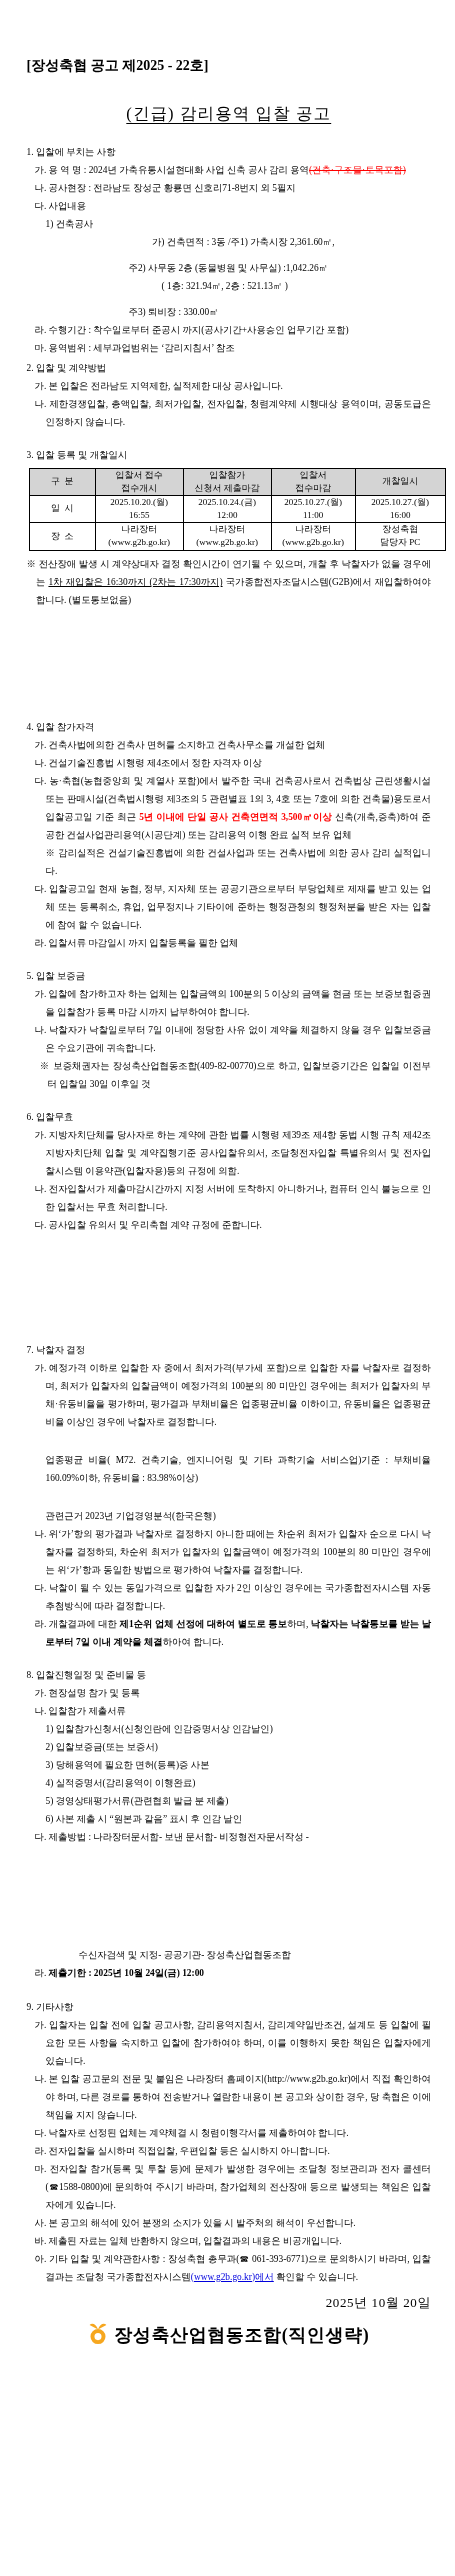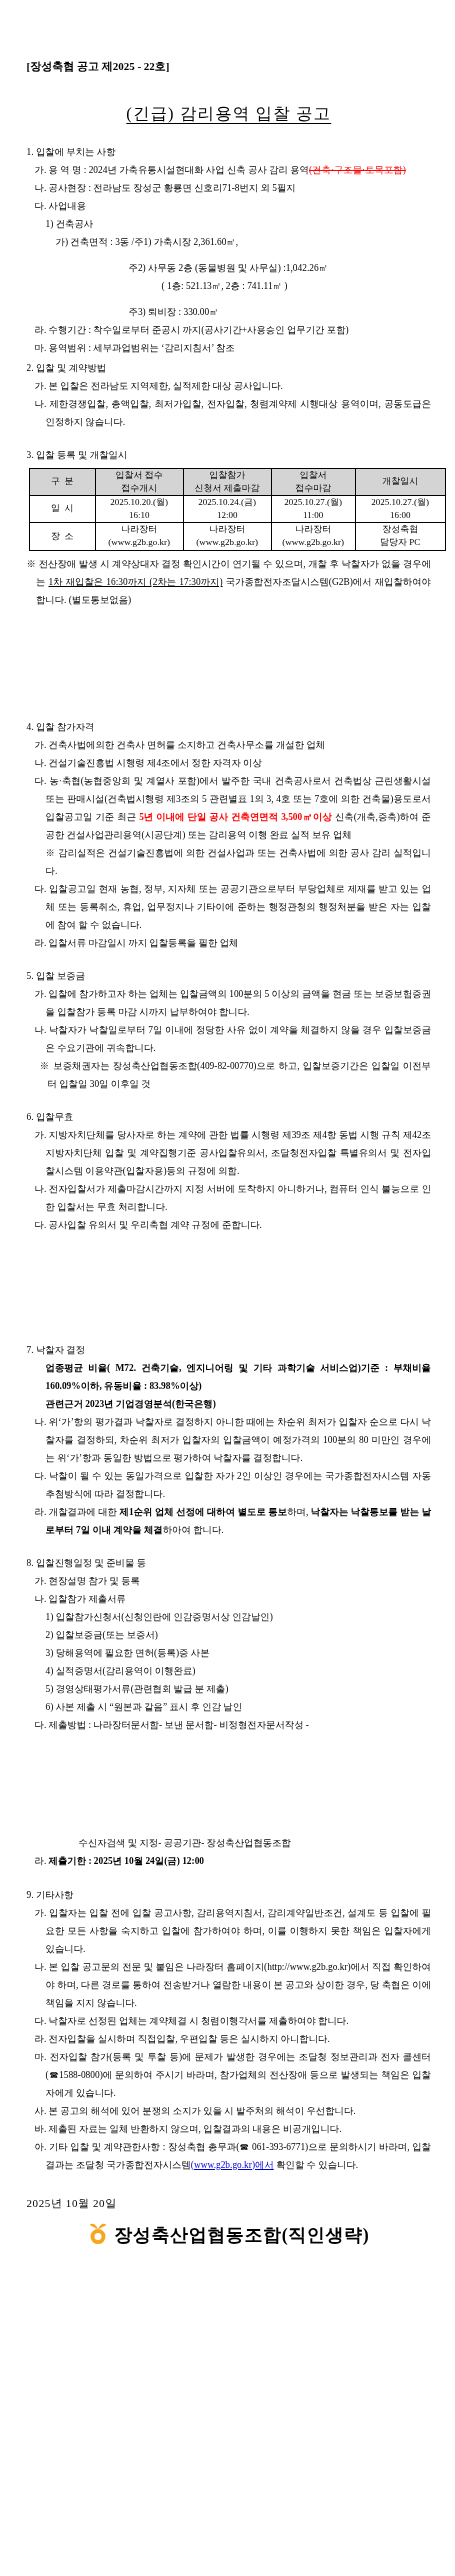--- a/index.html
+++ b/index.html
@@ -4,71 +4,71 @@
 <style>
   * { box-sizing: border-box; }
   html, body { margin: 0; padding: 0; }
   body {
     width: 455px; height: 2576px; overflow: hidden;
     background: #ffffff; color: #000;
     font-family: "Liberation Serif", "DejaVu Serif", serif;
     font-size: 9.4px; line-height: 18px;
   }
   .page { padding: 0 24px 0 26.5px; }
-  .doc-no { padding-top: 57px; font-weight: 700; font-size: 11px; }
+  .doc-no { padding-top: 57px; font-weight: 700; font-size: 14px; }
   .title { margin-top: 26px; text-align: center; font-size: 16.5px; line-height: 26.5px; letter-spacing: 1.1px; }
   .title .u { text-decoration: underline; text-underline-offset: 3.9px; }
   .sec { margin-top: 15.4px; }
   .sec.tight { margin-top: 2px; }
   .li   { padding-left: 19px; text-indent: -11px; text-align: justify; }
   .sub  { padding-left: 19px; }
-  .sub2 { padding-left: 29px; }
+  .sub2 { padding-left: 29px; text-align: center; }
   .jm2  { padding-left: 102px; margin-top: 8px; }
   .jm3  { padding-left: 135px; }
   .dash { padding-left: 23px; }
   .addr2{ padding-left: 52px; }
   .note1{ padding-left: 9.4px; text-indent: -9.4px; text-align: justify; }
   .note2{ padding-left: 19px; text-align: justify; }
   .note3{ padding-left: 21px; text-indent: -7.7px; text-align: justify; }
-  .boldline { padding-left: 19px; font-weight: 700; text-align: justify; }
+  .boldline { padding-left: 19px; font-weight: 400; text-align: justify; margin-top: 20px; }
   .red-strike { color: #ff0000; text-decoration: line-through; }
   .red-bold { color: #ff0000; font-weight: 700; }
   .b { font-weight: 700; }
   .u { text-decoration: underline; }
   .link { color: #0000dd; text-decoration: underline; }
   .bid-table { border-collapse: collapse; table-layout: fixed; width: 417px; margin: 3.3px 0 4.4px 2.2px; }
   .bid-table th, .bid-table td {
     border: 0.8px solid #000; text-align: center; vertical-align: middle;
     white-space: pre-wrap; padding: 0;
   }
   .bid-table th { background: #d4d4d4; font-weight: 400; height: 27px; font-size: 9px; line-height: 12.7px; }
   .bid-table td { height: 27.6px; font-size: 9px; line-height: 13.2px; }
   .gap { width: 100%; }
-  .date-line { margin-top: 20px; text-align: left; font-size: 11px; letter-spacing: 0.6px; }
+  .date-line { margin-top: 8px; text-align: right; font-size: 13px; letter-spacing: 0.6px; }
   .footer { margin-top: 10px; display: flex; justify-content: center; align-items: center; gap: 6px;
             font-size: 18px; font-weight: 700; letter-spacing: 0.6px; }
   .logo { flex: 0 0 auto; display: inline-block; }
 </style>
 </head>
 <body>
 
 <div class="page">
 
   <div class="doc-no">[장성축협 공고 제2025 - 22호]</div>
 
   <div class="title"><span class="u">(긴급) 감리용역 입찰 공고</span></div>
 
   <div class="sec">1. 입찰에 부치는 사항</div>
   <div class="li"><span>가. 용 역 명 : 2024년 가축유통시설현대화 사업 신축 공사 감리 용역</span><span class="red-strike">(건축·구조물·토목포함)</span></div>
   <div class="li">나. 공사현장 : 전라남도 장성군 황룡면 신호리71-8번지 외 5필지</div>
   <div class="li">다. 사업내용</div>
   <div class="sub">1) 건축공사</div>
   <div class="sub2">가) 건축면적 : 3동 /주1) 가축시장 2,361.60㎡,</div>
   <div class="jm2">주2) 사무동 2층 (동물병원 및 사무실) :1,042.26㎡</div>
-  <div class="jm3">( 1층: 521.13㎡, 2층 : 741.11㎡ )</div>
+  <div class="jm3">( 1층: 321.94㎡, 2층 : 521.13㎡ )</div>
   <div class="jm2">주3) 퇴비장 : 330.00㎡</div>
   <div class="li">라. 수행기간 : 착수일로부터 준공시 까지(공사기간+사용승인 업무기간 포함)</div>
   <div class="li">마. 용역범위 : 세부과업범위는 ‘감리지침서’ 참조</div>
 
   <div class="sec tight">2. 입찰 및 계약방법</div>
   <div class="li">가. 본 입찰은  전라남도 지역제한, 실적제한 대상 공사입니다.</div>
   <div class="li">나. 제한경쟁입찰, 총액입찰, 최저가입찰, 전자입찰, 청렴계약제 시행대상 용역이며, 공동도급은 인정하지 않습니다.</div>
 
   <div class="sec">3. 입찰 등록 및 개찰일시</div>
   <table class="bid-table">
@@ -86,21 +86,21 @@
 접수개시</th>
       <th>입찰참가
 신청서 제출마감</th>
       <th>입찰서
 접수마감</th>
       <th>개찰일시</th>
     </tr>
     <tr>
       <td>일  시</td>
       <td>2025.10.20.(월)
-16:10</td>
+16:55</td>
       <td>2025.10.24.(금)
 12:00</td>
       <td>2025.10.27.(월)
 11:00</td>
       <td>2025.10.27.(월)
 16:00</td>
     </tr>
     <tr>
       <td>장  소</td>
       <td>나라장터
@@ -132,20 +132,21 @@
   <div class="note3">※ 보증채권자는 장성축산업협동조합(409-82-00770)으로 하고, 입찰보증기간은 입찰일 이전부터 입찰일 30일 이후일 것</div>
 
   <div class="sec">6. 입찰무효</div>
   <div class="li">가. 지방자치단체를 당사자로 하는 계약에 관한 법률 시행령 제39조 제4항 동법 시행 규칙 제42조 지방자치단체 입찰 및 계약집행기준 공사입찰유의서, 조달청전자입찰 특별유의서 및 전자입찰시스템 이용약관(입찰자용)등의 규정에 의함.</div>
   <div class="li">나. 전자입찰서가 제출마감시간까지 지정 서버에 도착하지 아니하거나, 컴퓨터 인식 불능으로 인한 입찰서는 무효 처리합니다.</div>
   <div class="li">다. 공사입찰 유의서 및 우리축협 계약 규정에 준합니다.</div>
 
   <div class="gap" style="height:91px"></div>
 
   <div class="sec">7. 낙찰자 결정</div>
+  <div class="li">가. 예정가격 이하로 입찰한 자 중에서 최저가격(부가세 포함)으로 입찰한 자를 낙찰자로 결정하며, 최저가 입찰자의 입찰금액이 예정가격의 100분의 80 미만인 경우에는 최저가 입찰자의 부채·유동비율을 평가하며, 평가결과 부채비율은 업종평균비율 이하이고, 유동비율은 업종평균비율 이상인 경우에 낙찰자로 결정합니다.</div>
   <div class="boldline">업종평균 비율( M72. 건축기술, 엔지니어링 및 기타 과학기술 서비스업)기준 : 부채비율 160.09%이하, 유동비율 : 83.98%이상)</div>
   <div class="boldline">관련근거 2023년 기업경영분석(한국은행)</div>
   <div class="li">나. 위‘가’항의 평가결과 낙찰자로 결정하지 아니한 때에는 차순위 최저가 입찰자 순으로 다시 낙찰자를 결정하되, 차순위 최저가 입찰자의 입찰금액이 예정가격의 100분의 80 미만인 경우에는 위‘가’항과 동일한 방법으로 평가하여 낙찰자를 결정합니다.</div>
   <div class="li">다. 낙찰이 될 수 있는 동일가격으로 입찰한 자가 2인 이상인 경우에는 국가종합전자시스템 자동추첨방식에 따라 결정합니다.</div>
   <div class="li"><span>라. 개찰결과에 대한 </span><span class="b">제1순위 업체 선정에 대하여 별도로 통보</span><span>하며, </span><span class="b">낙찰자는 낙찰통보를 받는 날로부터 7일 이내 계약을 체결</span><span>하아여 합니다.</span></div>
 
   <div class="sec">8. 입찰진행일정 및 준비물 등</div>
   <div class="li">가. 현장설명 참가 및 등록</div>
   <div class="li">나. 입찰참가 제출서류</div>
   <div class="sub">1) 입찰참가신청서(신청인란에 인감증명서상 인감날인)</div>

